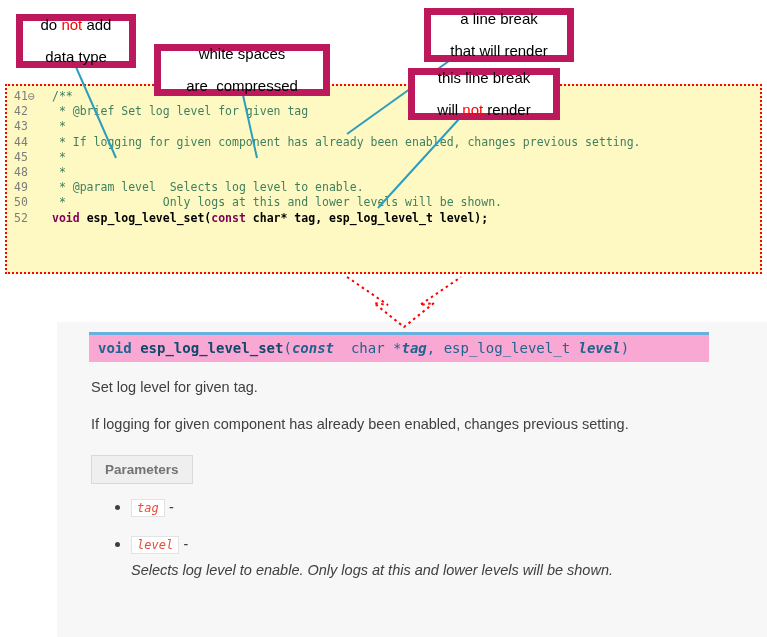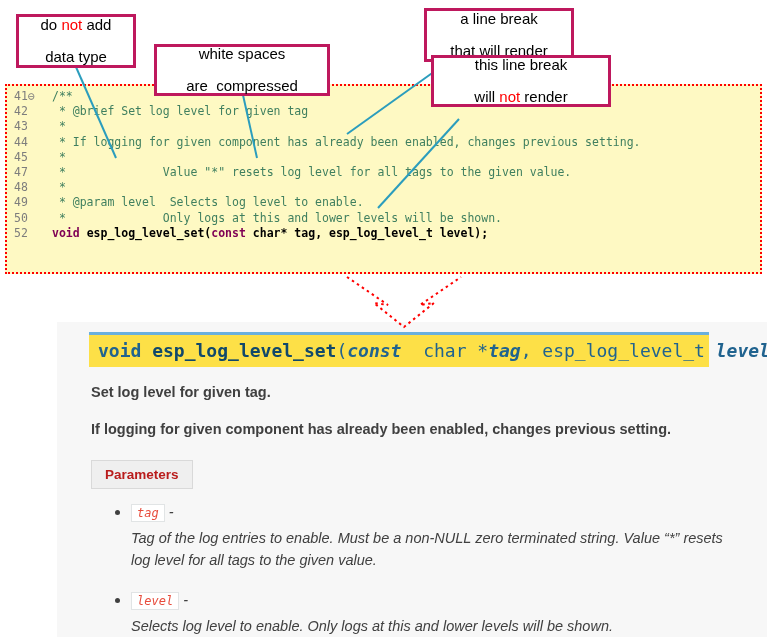--- a/index.html
+++ b/index.html
@@ -3,32 +3,32 @@
 <meta charset="utf-8">
 <style>
   html,body { margin:0; padding:0; background:#ffffff; }
   .stage {
     position:relative; width:767px; height:637px; overflow:hidden;
     background:#ffffff; font-family:"Liberation Sans", sans-serif;
   }
 
   
   .callout {
-    position:absolute; background:#ffffff; border:3px solid #be185d;
+    position:absolute; background:#ffffff; border:7px solid #be185d;
     display:flex; flex-direction:column; align-items:center; justify-content:center;
     text-align:center; font-size:15px; line-height:20px; color:#000; z-index:4;
     box-sizing:border-box;
     gap:12px;
   }
   .callout span { white-space:pre; }
   .em-red { color:#ff0000; }
   #box1 { left:16px;  top:14px; width:120px; height:54px; }
   #box2 { left:154px; top:44px; width:176px; height:52px; }
   #box3 { left:424px; top:8px;  width:150px; height:54px;justify-content:center; }
-  #box4 { left:408px; top:55px; width:180px; height:52px;margin-left:23px; }
+  #box4 { left:408px; top:68px; width:152px; height:52px; }
 
   
   .codebox {
     position:absolute; left:5px; top:84px; width:757px; height:190px;
     border:2px dotted #ff0000; box-sizing:border-box; background:#fef9c3;
     padding:3px 0 0 0; z-index:1; overflow:hidden;
   }
   .code-line { display:flex; font-family:"DejaVu Sans Mono", monospace;
     font-size:11.5px; line-height:15.2px; white-space:pre; }
   .ln { width:38px; flex:none; padding-left:7px; color:#7d7d7d; }
@@ -43,33 +43,33 @@
   .overlay { position:absolute; left:0; top:0; z-index:2; pointer-events:none; }
 
   
   .docs {
     position:absolute; left:57px; top:322px; width:710px; height:315px;
     background:#f7f7f7; box-sizing:border-box; padding:10px 24px 0 32px;
     color:#404040; z-index:1;
   }
   .sig-bar {
     width:620px; box-sizing:border-box;
-    background:#fde047; border-top:3px solid #6ab0de;
+    background:#f9a8d4; border-top:3px solid #6ab0de;
     padding:5px 25px 6px 9px;
-    font-family:"DejaVu Sans Mono", monospace; font-size:18px; color:#20638f;
+    font-family:"DejaVu Sans Mono", monospace; font-size:14px; color:#20638f;
   }
   .sig-bar span { white-space:pre; }
   .s-kw  { font-weight:bold; }
   .s-it  { font-style:italic; }
   .s-name{ font-weight:bold; color:#11486b; }
   .s-arg { font-style:italic; font-weight:bold; }
-  .docs p { font-size:14.5px; line-height:1.5; margin:15px 0 0 2px;font-weight:bold; }
+  .docs p { font-size:14.5px; line-height:1.5; margin:15px 0 0 2px; }
   .params-label {
     display:inline-block; margin:19px 0 0 2px; padding:6px 13px;
-    background:#efefef; border:1px solid #d9d9d9; color:#b91c1c;
+    background:#efefef; border:1px solid #d9d9d9; color:#737373;
     font-weight:bold; font-size:13.5px;
   }
   ul.params { margin:14px 0 0 26px; padding-left:16px;font-style:italic; }
   ul.params li { margin-bottom:20px; }
   .param-head { margin-bottom:7px; font-size:14.5px; }
   .param-badge {
     font-family:"DejaVu Sans Mono", monospace; font-size:12px;
     color:#e74c3c; background:#ffffff; border:1px solid #e1e4e5; padding:1px 5px;
   }
   .param-desc { font-size:14.5px; line-height:1.55; max-width:608px; }
@@ -95,21 +95,20 @@
     <div><span>this line break</span></div>
     <div><span>will </span><span class="em-red">not</span><span> render</span></div>
   </div>
 
   <div class="codebox">
     <div class="code-line"><span class="ln">41⊖</span><span class="ct comment">/**</span></div>
     <div class="code-line"><span class="ln">42</span><span class="ct comment"> * @brief Set log level for given tag</span></div>
     <div class="code-line"><span class="ln">43</span><span class="ct comment"> *</span></div>
     <div class="code-line"><span class="ln">44</span><span class="ct comment"> * If logging for given component has already been enabled, changes previous setting.</span></div>
     <div class="code-line"><span class="ln">45</span><span class="ct comment"> *</span></div>
-    <div class="code-line"><span class="ln">47</span><span class="ct comment"> *              Value "*" resets log level for all tags to the given value.</span></div>
     <div class="code-line"><span class="ln">48</span><span class="ct comment"> *</span></div>
     <div class="code-line"><span class="ln">49</span><span class="ct comment"> * @param level  Selects log level to enable.</span></div>
     <div class="code-line"><span class="ln">50</span><span class="ct comment"> *              Only logs at this and lower levels will be shown.</span></div>
     <div class="code-line">
       <span class="ln">52</span>
       <span class="ct sigline"><span class="kw">void </span><span class="fn">esp_log_level_set</span><span>(</span><span class="kw">const</span><span> char* tag, esp_log_level_t level);</span></span>
     </div>
   </div>
 
   <svg class="overlay" width="767" height="637" viewBox="0 0 767 637">
@@ -123,21 +122,20 @@
   <div class="docs">
     <div class="sig-bar">
       <span class="s-kw">void </span><span class="s-name">esp_log_level_set</span><span>(</span><span class="s-kw s-it">const</span><span>  char *</span><span class="s-arg">tag</span><span>, esp_log_level_t </span><span class="s-arg">level</span><span>)</span>
     </div>
     <p>Set log level for given tag.</p>
     <p>If logging for given component has already been enabled, changes previous setting.</p>
     <div class="params-label">Parameters</div>
     <ul class="params">
       <li>
         <div class="param-head"><span class="param-badge">tag</span> <span>-</span></div>
-        <div class="param-desc">Tag of the log entries to enable. Must be a non-NULL zero terminated string. Value “*” resets log level for all tags to the given value.</div>
       </li>
       <li>
         <div class="param-head"><span class="param-badge">level</span> <span>-</span></div>
         <div class="param-desc">Selects log level to enable. Only logs at this and lower levels will be shown.</div>
       </li>
     </ul>
   </div>
 
 </div>
 

